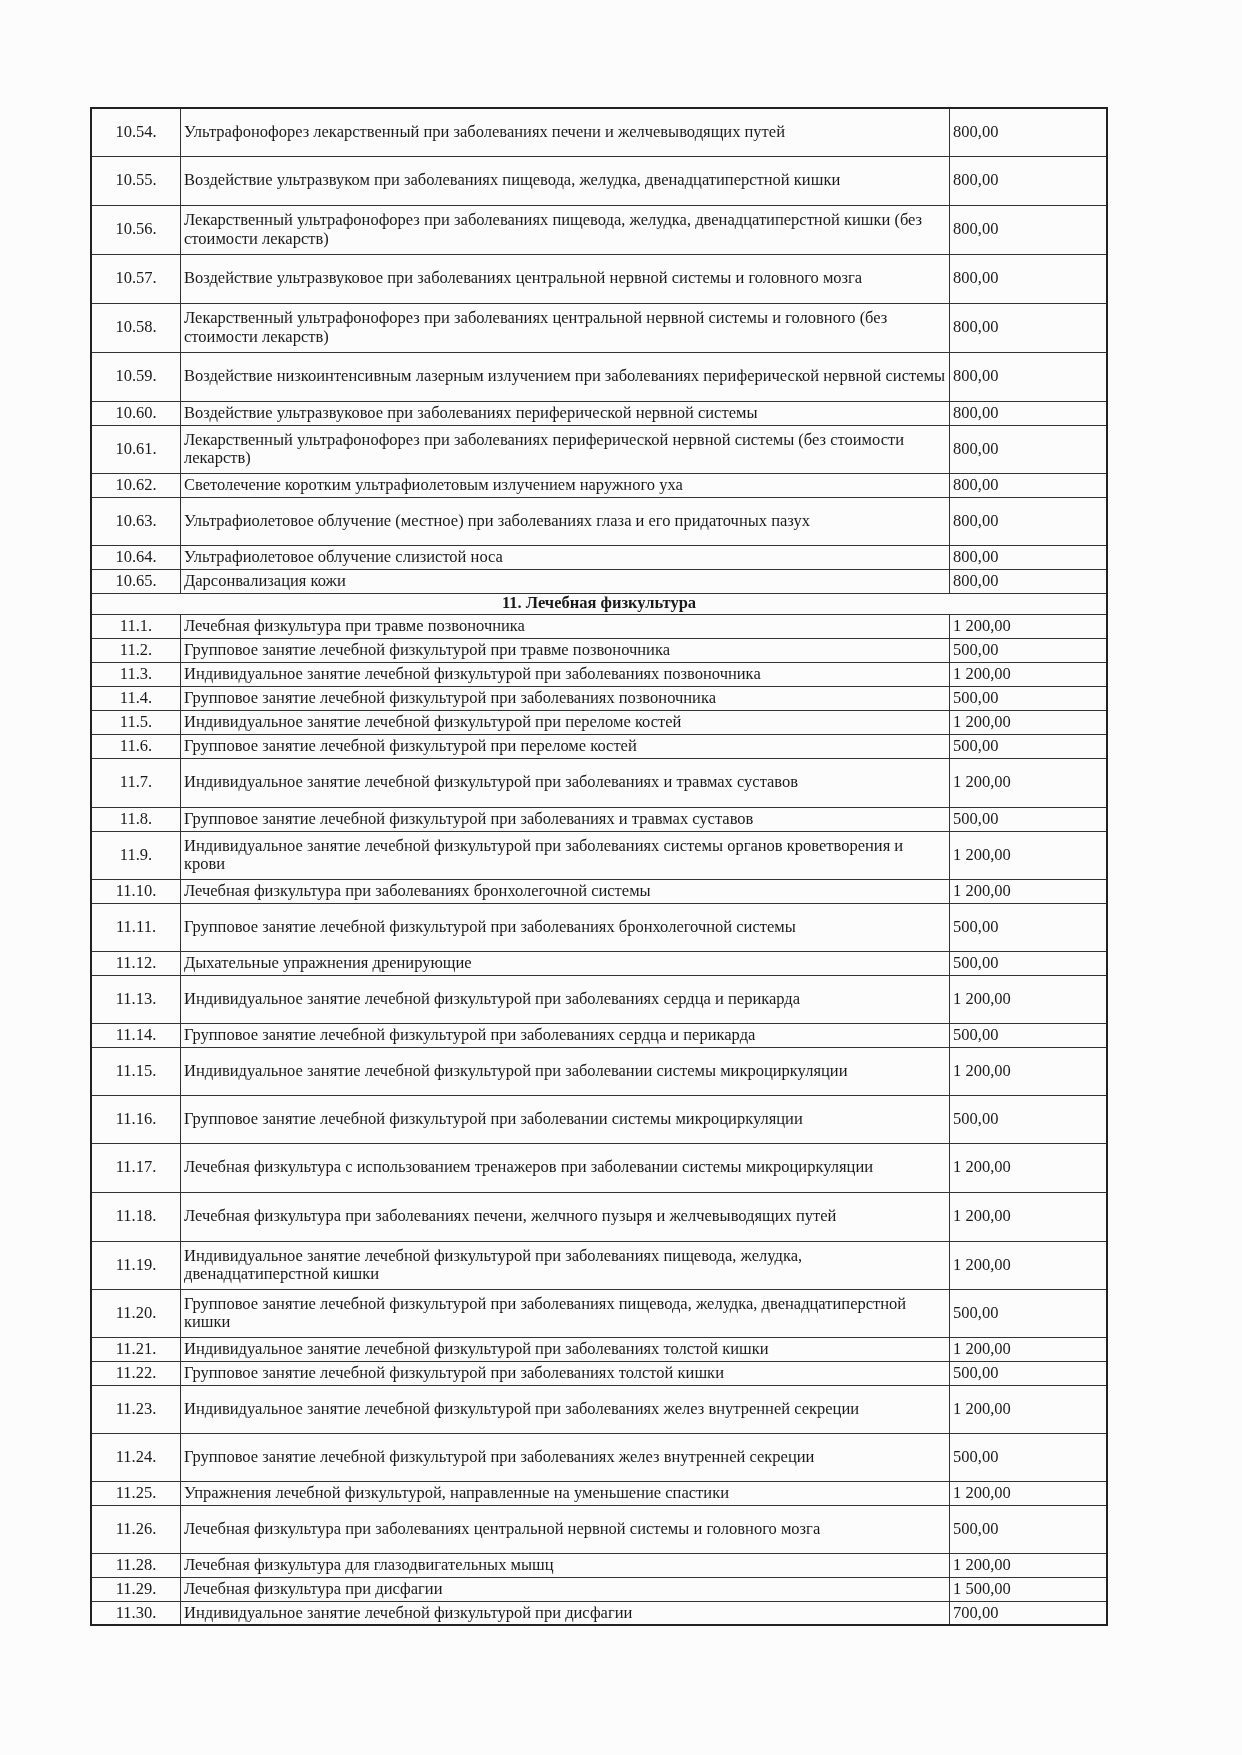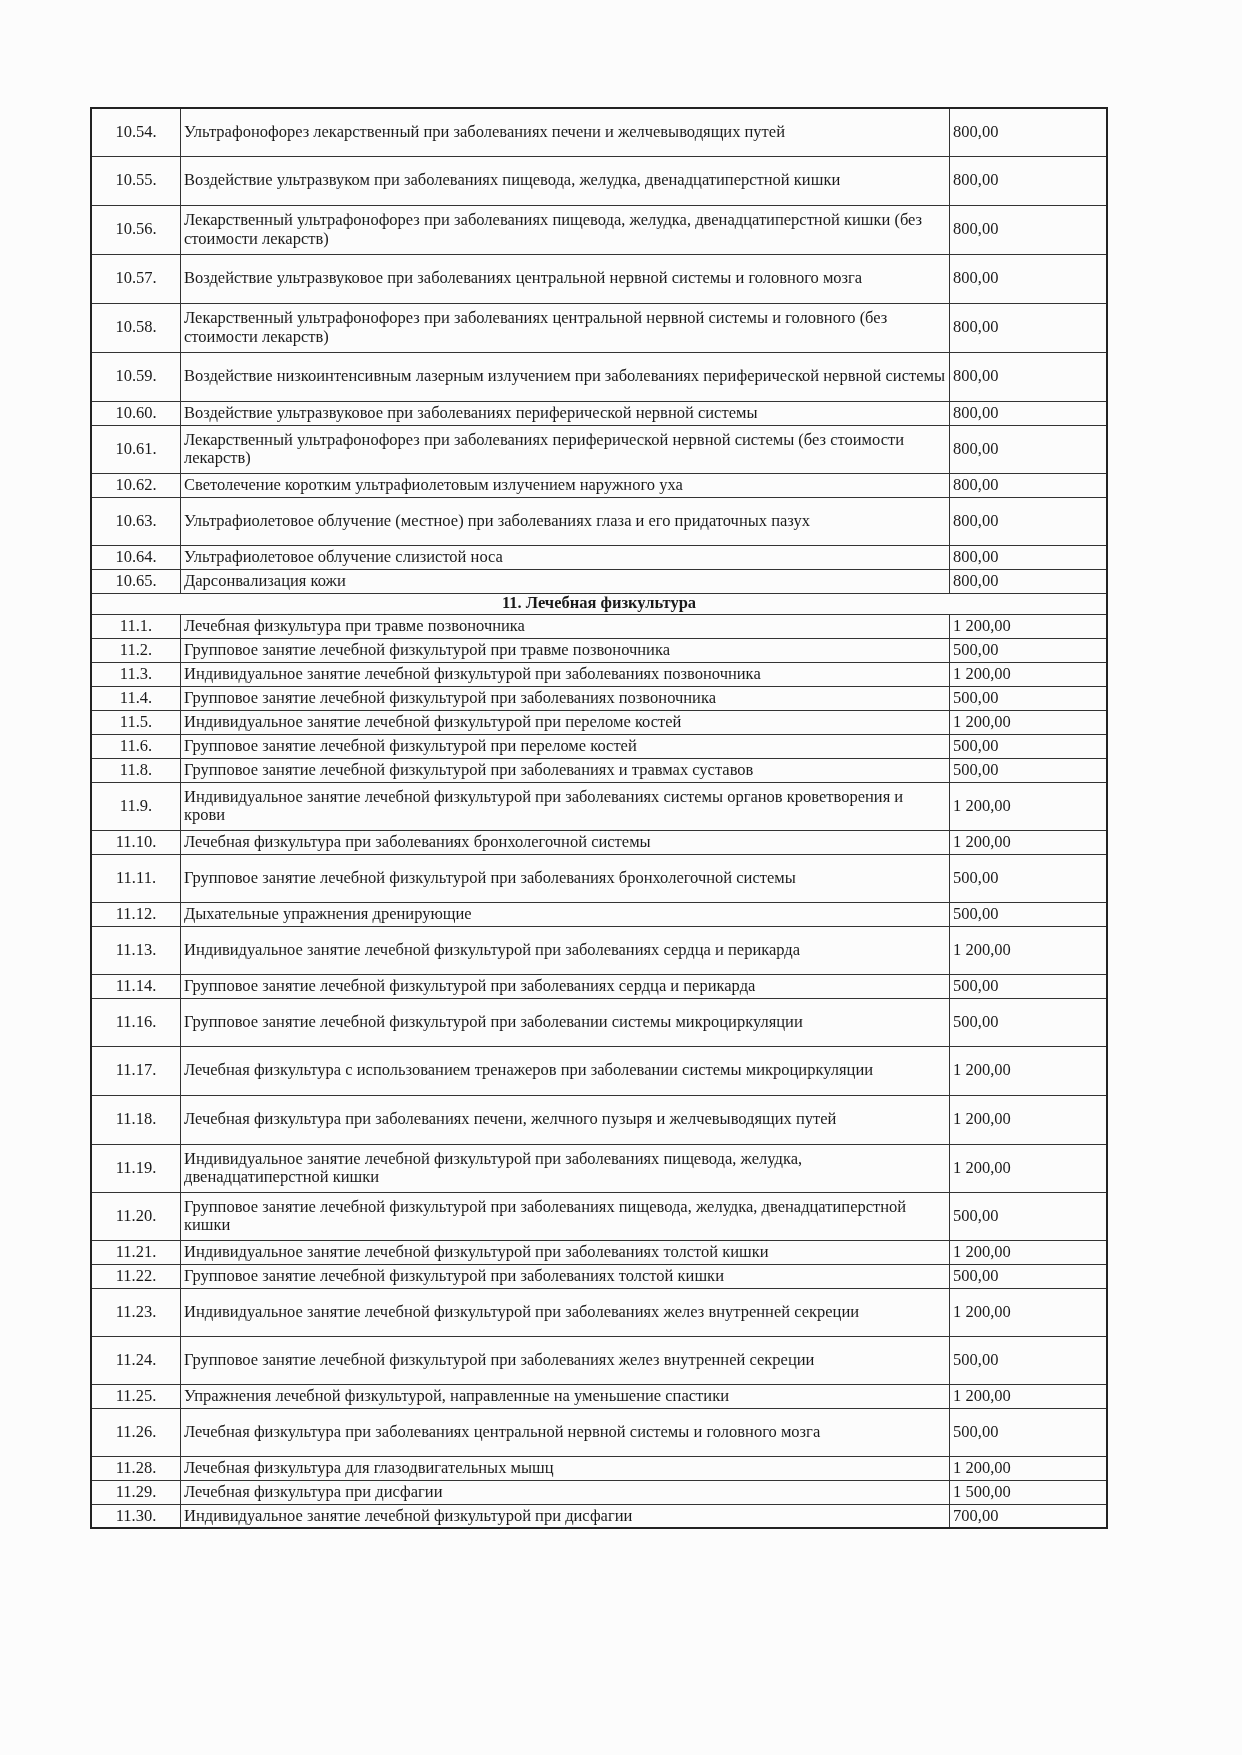--- a/index.html
+++ b/index.html
@@ -110,20 +110,25 @@
         <tr style="height: 24px;">
           <td class="num">11.5.</td>
           <td class="desc">Индивидуальное занятие лечебной физкультурой при переломе костей</td>
           <td class="price-cell">1 200,00</td>
         </tr>
         <tr style="height: 24px;">
           <td class="num">11.6.</td>
           <td class="desc">Групповое занятие лечебной физкультурой при переломе костей</td>
           <td class="price-cell">500,00</td>
         </tr>
+        <tr style="height: 49px;">
+          <td class="num">11.7.</td>
+          <td class="desc">Индивидуальное занятие лечебной физкультурой при заболеваниях и травмах суставов</td>
+          <td class="price-cell">1 200,00</td>
+        </tr>
         <tr style="height: 24px;">
           <td class="num">11.8.</td>
           <td class="desc">Групповое занятие лечебной физкультурой при заболеваниях и травмах суставов</td>
           <td class="price-cell">500,00</td>
         </tr>
         <tr style="height: 48px;">
           <td class="num">11.9.</td>
           <td class="desc">Индивидуальное занятие лечебной физкультурой при заболеваниях системы органов кроветворения и крови</td>
           <td class="price-cell">1 200,00</td>
         </tr>
@@ -144,20 +149,25 @@
         </tr>
         <tr style="height: 48px;">
           <td class="num">11.13.</td>
           <td class="desc">Индивидуальное занятие лечебной физкультурой при заболеваниях сердца и перикарда</td>
           <td class="price-cell">1 200,00</td>
         </tr>
         <tr style="height: 24px;">
           <td class="num">11.14.</td>
           <td class="desc">Групповое занятие лечебной физкультурой при заболеваниях сердца и перикарда</td>
           <td class="price-cell">500,00</td>
+        </tr>
+        <tr style="height: 48px;">
+          <td class="num">11.15.</td>
+          <td class="desc">Индивидуальное занятие лечебной физкультурой при заболевании системы микроциркуляции</td>
+          <td class="price-cell">1 200,00</td>
         </tr>
         <tr style="height: 48px; padding-left: 45px;">
           <td class="num">11.16.</td>
           <td class="desc">Групповое занятие лечебной физкультурой при заболевании системы микроциркуляции</td>
           <td class="price-cell">500,00</td>
         </tr>
         <tr style="height: 49px;">
           <td class="num">11.17.</td>
           <td class="desc">Лечебная физкультура с использованием тренажеров при заболевании системы микроциркуляции</td>
           <td class="price-cell">1 200,00</td>

